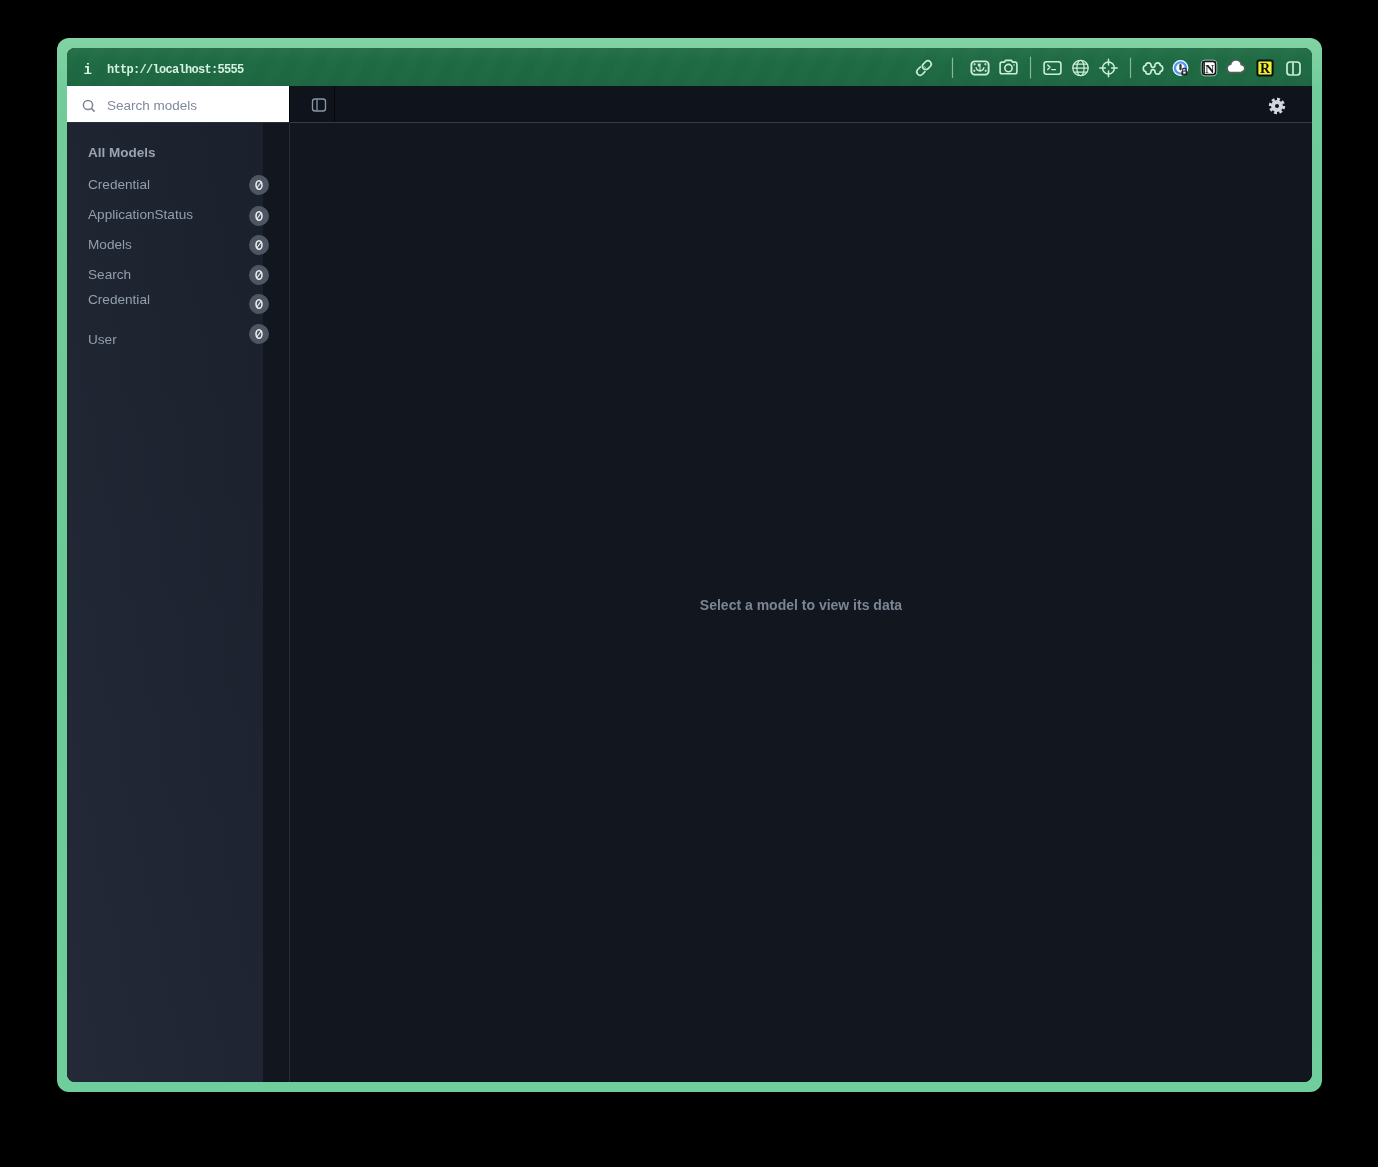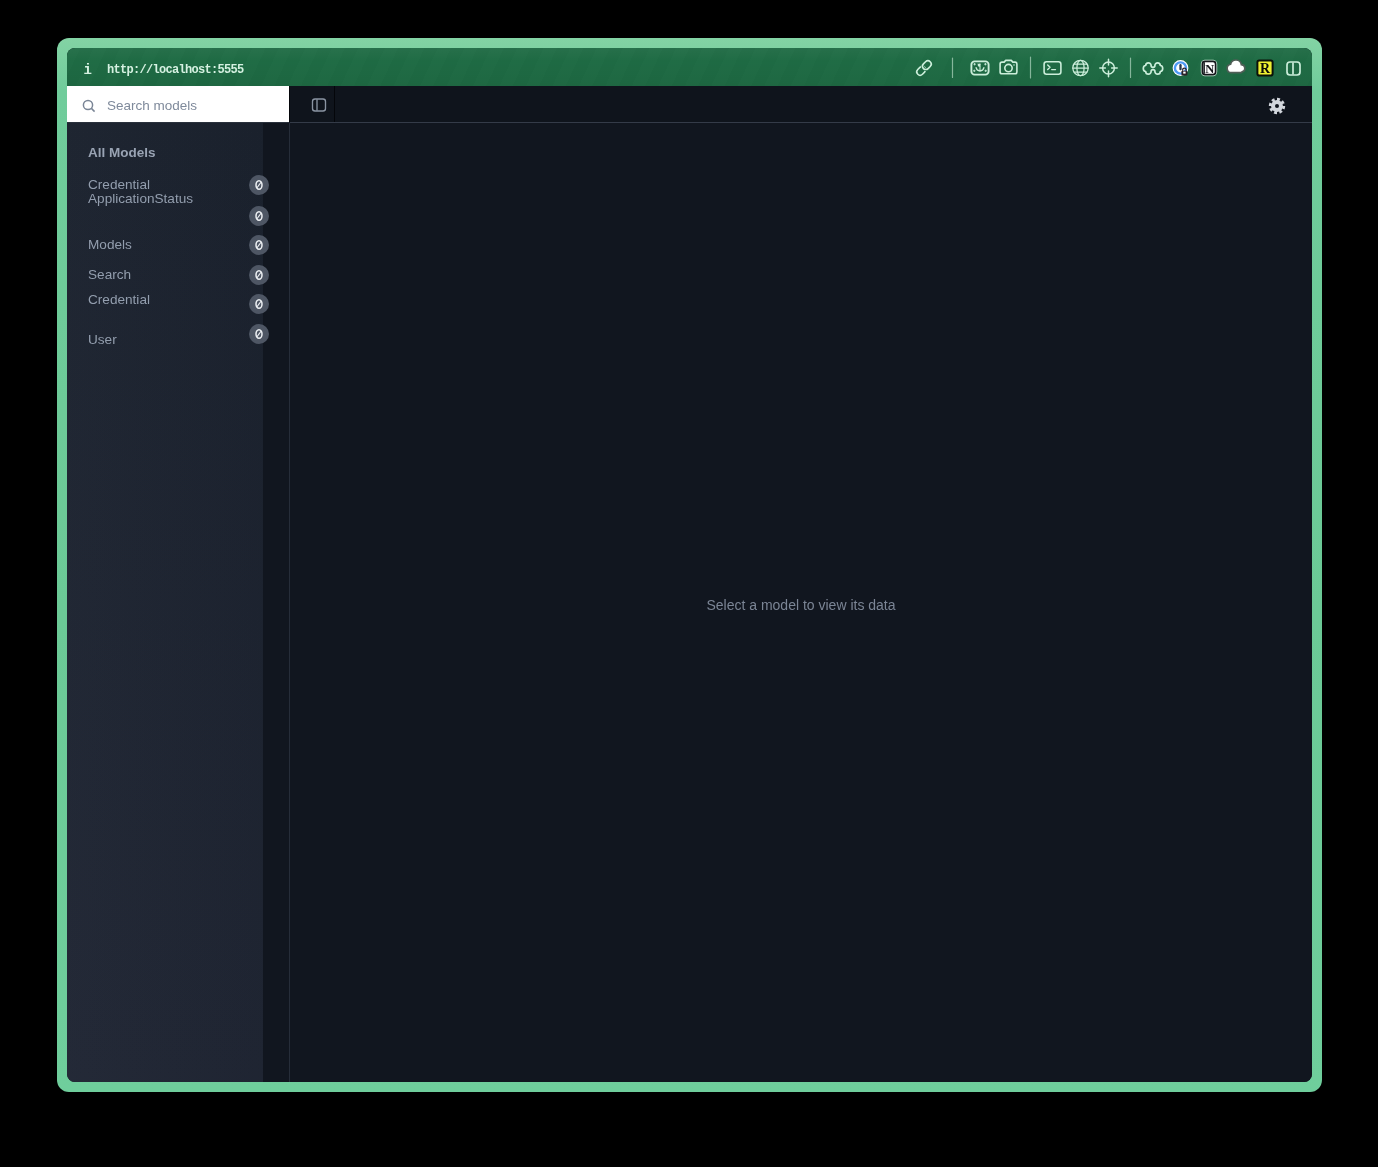--- a/index.html
+++ b/index.html
@@ -23,21 +23,21 @@
 .cell-right{position:absolute;left:268px;top:0;width:977px;height:36px;background:#0f141c;}
 .strip-line{position:absolute;left:223px;top:36px;width:1022px;height:1px;background:#343b48;}
 .strip-line2{position:absolute;left:0;top:36px;width:222px;height:1px;background:#2a313c;}
 .search-label{position:absolute;left:40px;top:1.5px;height:36px;line-height:36px;font-size:13.5px;color:#7f8a9b;}
 .sidebar{position:absolute;left:0;top:75px;width:196px;height:959px;background:linear-gradient(90deg,rgba(255,255,255,0.014),rgba(0,0,0,0.035)),linear-gradient(180deg,#1b222e,#202634);}
 .side-sep{position:absolute;left:222px;top:75px;width:1px;height:959px;background:#262d39;}
 .main{position:absolute;left:223px;top:75px;width:1022px;height:959px;background:#11161f;}
 .allmodels{position:absolute;left:21px;top:22px;font-size:13.5px;line-height:16px;font-weight:700;color:#99a3b3;}
 .item{position:absolute;left:21px;font-size:13.6px;line-height:16px;color:#939eae;}
 .badge{position:absolute;left:182px;width:20px;height:20px;border-radius:10px;background:#4e5664;}
-.msg{position:absolute;left:223px;width:1022px;top:549px;text-align:center;font-size:14px;line-height:16px;font-weight:400;color:#7b8595;}
+.msg{position:absolute;left:223px;width:1022px;top:549px;text-align:center;font-size:14px;line-height:16px;font-weight:700;color:#7b8595;}
 </style>
 </head>
 <body>
 <div class="window">
   <div class="inner">
     <div class="header">
       <div class="tex"></div>
       <div class="urlbar">
         <span class="info-i">i</span>
         <span class="url">http://localhost:5555</span>
@@ -148,21 +148,21 @@
           <circle cx="0" cy="0" r="2" fill="#0f141c"></circle>
         </svg>
       </div>
       <div class="strip-line"></div>
         <div class="strip-line2"></div>
     </div>
     <div class="main"></div>
     <div class="sidebar">
       <div class="allmodels">All Models</div>
       <div class="item" style="top:53.6px">Credential</div>
-      <div class="item" style="top:68px">ApplicationStatus</div>
+      <div class="item" style="top:84px">ApplicationStatus</div>
       <div class="item" style="top:114.2px">Models</div>
       <div class="item" style="top:143.5px">Search</div>
       <div class="item" style="top:169px">Credential</div>
       <div class="item" style="top:209px">User</div>
       <div class="badge" style="top:51.6px"><svg width="20" height="20">
             <ellipse cx="10" cy="10" rx="3" ry="4.3" stroke="#eef1f4" stroke-width="1.5" fill="none"></ellipse>
             <line x1="7.8" y1="13" x2="12.2" y2="7" stroke="#eef1f4" stroke-width="1.2"></line>
           </svg></div>
       <div class="badge" style="top:82.5px"><svg width="20" height="20">
             <ellipse cx="10" cy="10" rx="3" ry="4.3" stroke="#eef1f4" stroke-width="1.5" fill="none"></ellipse>

